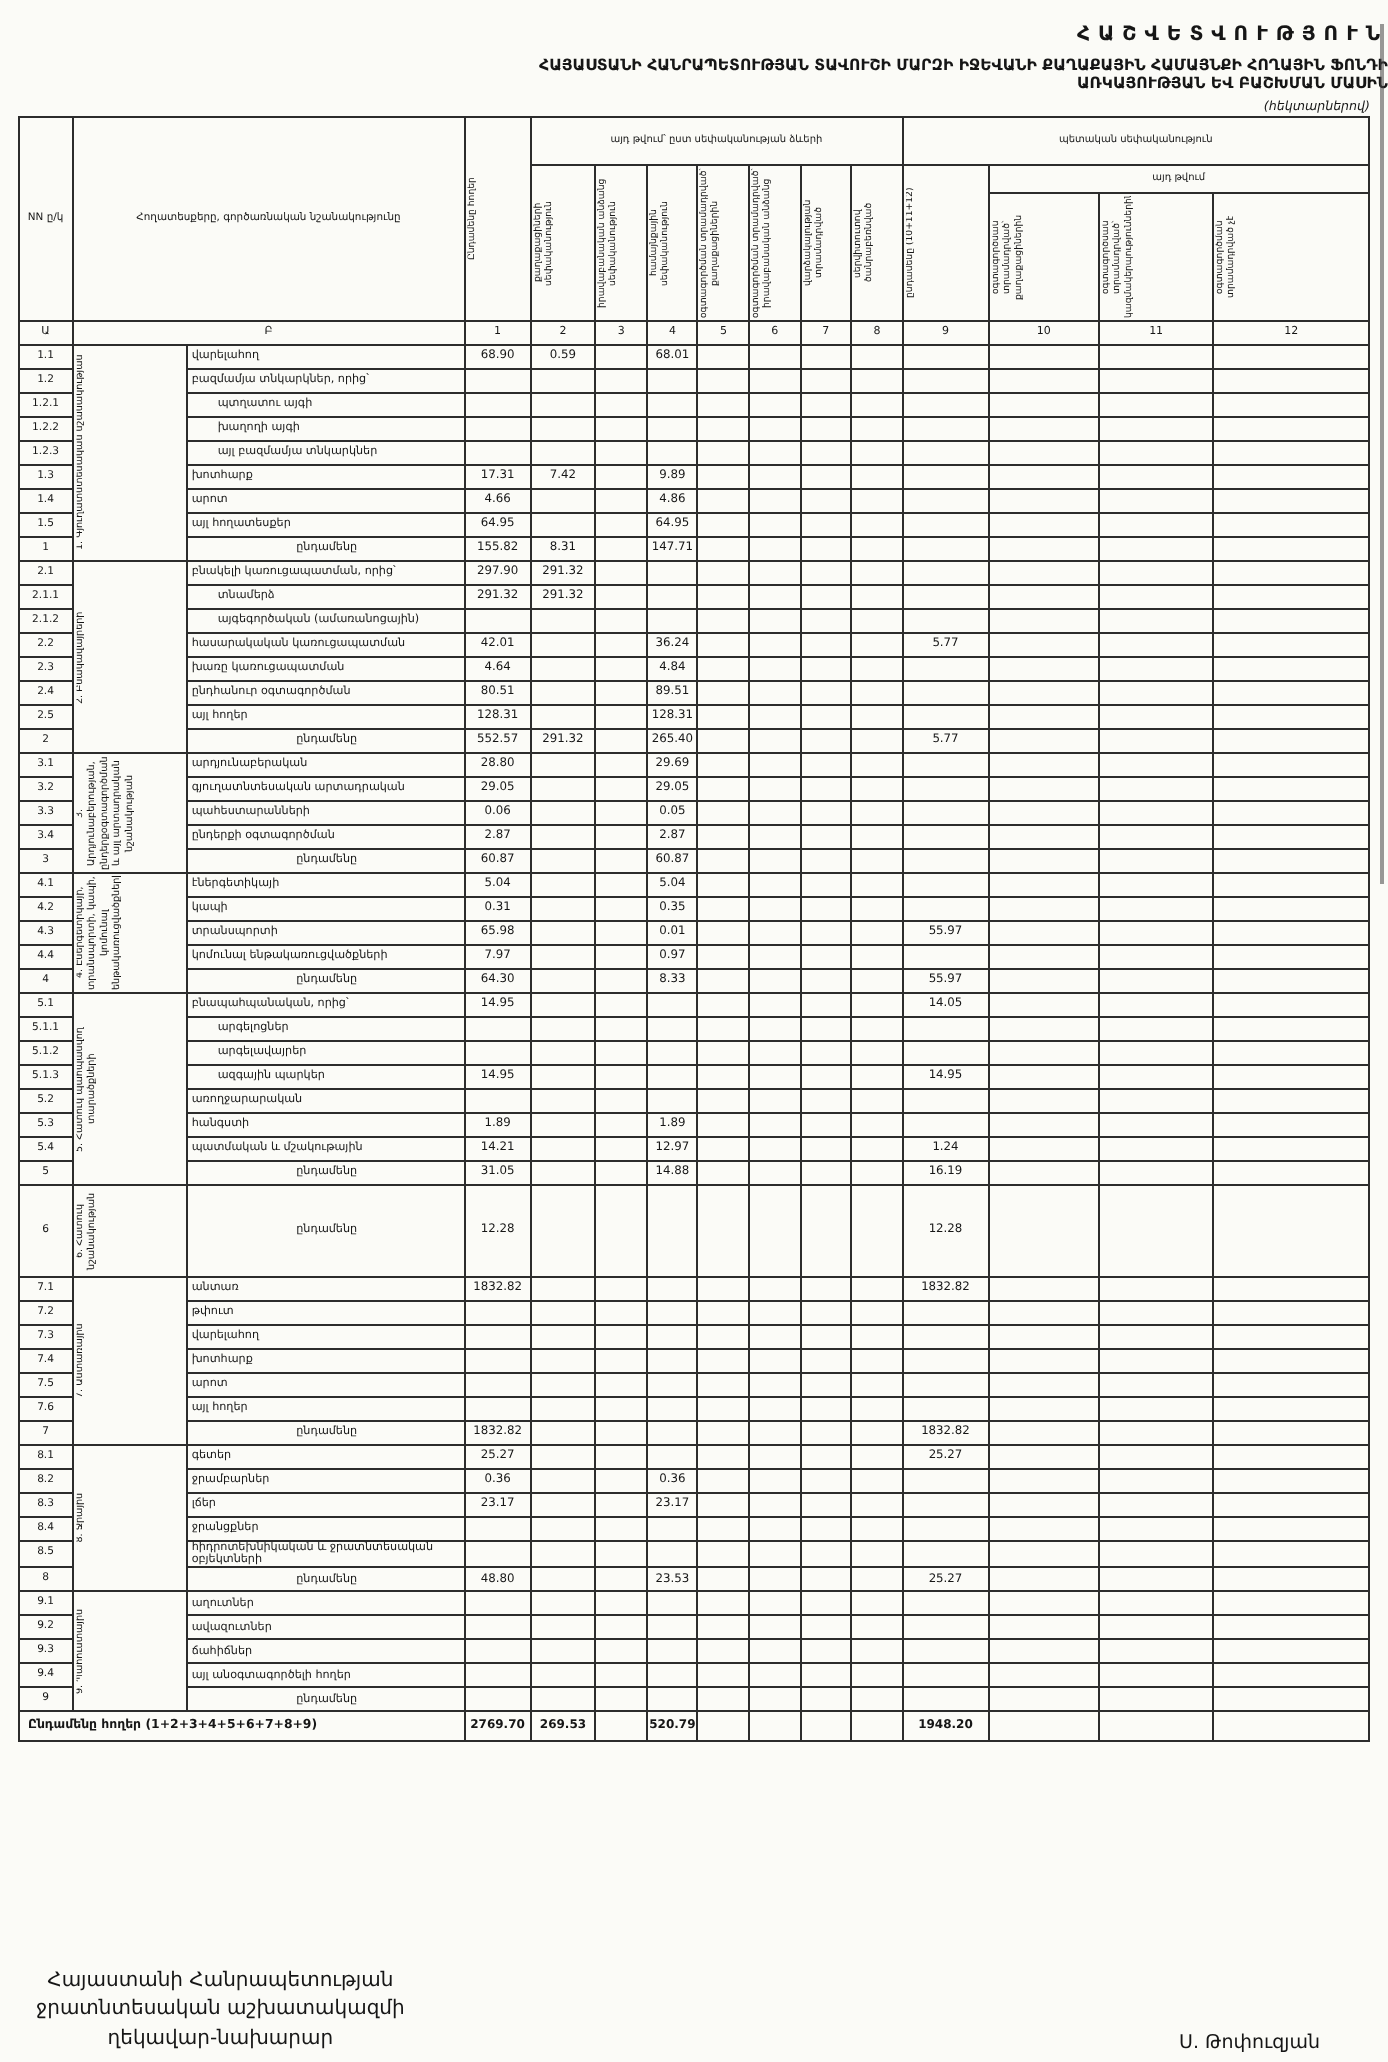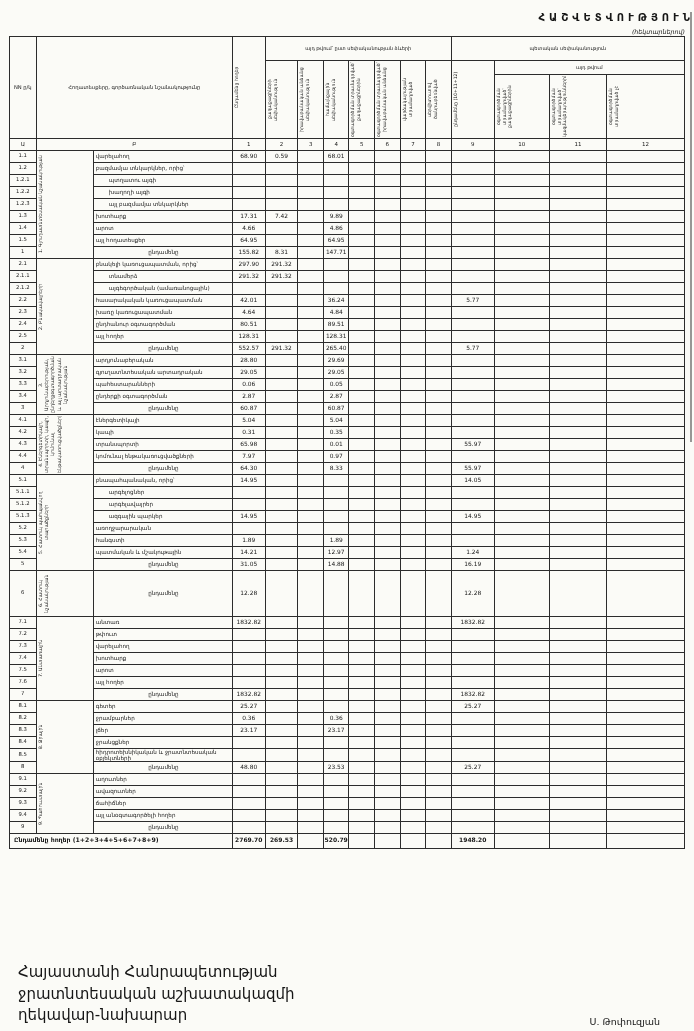--- a/index.html
+++ b/index.html
@@ -42,32 +42,34 @@
     position:absolute;inset:1px;writing-mode:vertical-rl;transform:rotate(180deg);
     font-size:4.8px;line-height:1.3;text-align:center;overflow:hidden;
   }
   tr.grand{height:15px;}
   tr.grand td{font-weight:bold;font-size:6px;}
   tr.grand td.grandlbl{font-size:6.2px;padding-left:4px;text-align:left;}
   .footer{
     position:absolute;left:18px;right:34px;bottom:16px;
     display:flex;justify-content:space-between;align-items:flex-end;
   }
-  .footer-left{font-size:15px;line-height:1.45;}
+  .footer-left{font-size:10px;line-height:1.45;text-align:center;}
   .signature{font-size:9.5px;padding-left:20px;}
 </style>
 </head>
 <body>
 
 <div class="page">
   <div class="scan-edge"></div>
 
 
   <div class="titleblock">
     <div class="t1">ՀԱՇՎԵՏՎՈՒԹՅՈՒՆ</div>
+    <div class="t2">ՀԱՅԱՍՏԱՆԻ ՀԱՆՐԱՊԵՏՈՒԹՅԱՆ ՏԱՎՈՒՇԻ ՄԱՐԶԻ ԻՋԵՎԱՆԻ ՔԱՂԱՔԱՅԻՆ ՀԱՄԱՅՆՔԻ ՀՈՂԱՅԻՆ ՖՈՆԴԻ</div>
+    <div class="t3">ԱՌԿԱՅՈՒԹՅԱՆ ԵՎ ԲԱՇԽՄԱՆ ՄԱՍԻՆ</div>
   </div>
 
   <div class="units">(հեկտարներով)</div>
 
   <table>
     <colgroup>
       <col style="width:26px">
         <col style="width:56px">
         <col style="width:136px">
       <col style="width:32px">

